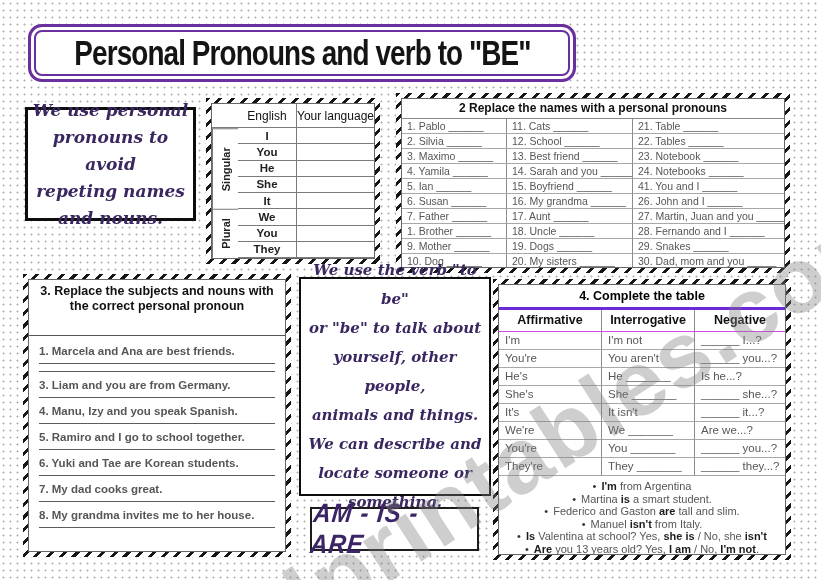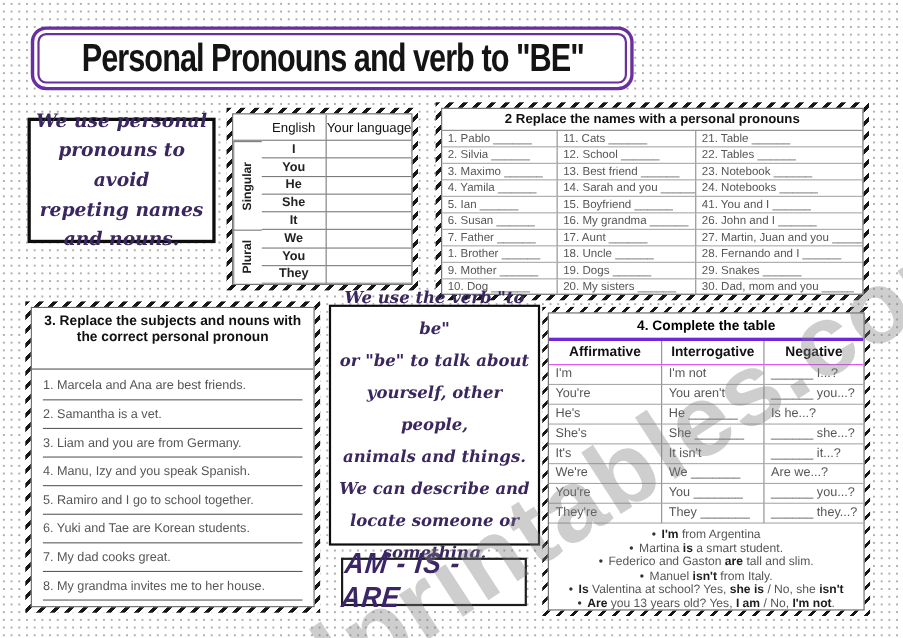--- a/index.html
+++ b/index.html
@@ -52,21 +52,21 @@
   .ex2-hatch{left:396px;top:93px;width:394px;height:180px;}
   .ex2-head{height:19px;line-height:19px;text-align:center;font-weight:bold;font-size:12px;color:#111;border-bottom:1px solid #888;}
   .ex2-grid{display:grid;grid-auto-flow:column;grid-template-rows:repeat(10,15px);grid-template-columns:104px 126px 1fr;}
   .ex2-cell{font-size:10.5px;color:#565656;line-height:15px;padding-left:5px;border-bottom:1px solid #a8a8a8;
     white-space:nowrap;overflow:hidden;box-sizing:border-box;}
   .ex2-cell:nth-child(n+11){border-left:1px solid #8b8b8b;}
 
   
   .ex3-hatch{left:23px;top:274px;width:268px;height:283px;}
   .ex3-head{padding:4px 10px 21px;text-align:center;font-weight:bold;font-size:12.5px;color:#111;border-bottom:1.5px solid #555;line-height:15px;}
-  .ex3-items{padding:9px 10px 0;}
+  .ex3-items{padding:9px 10px 0;font-weight:bold;}
   .ex3-text{font-size:11.5px;color:#565656;margin-bottom:6px;}
   .ex3-line{border-bottom:1.2px solid #5c5c5c;margin-bottom:7px;}
 
   
   .amisare{position:absolute;left:310px;top:507px;width:165px;height:40px;background:#fff;border:2.5px solid #1c1c1c;
     display:flex;align-items:center;justify-content:center;z-index:2;}
   .amisare-text{font-weight:bold;font-style:italic;font-size:24px;color:#3c2566;letter-spacing:1px;transform:skewX(-6deg) scaleY(1.1);}
 
   
   .ex4-hatch{left:493px;top:279px;width:298px;height:281px;}
@@ -169,21 +169,20 @@
       </div>
     </div>
   </div>
 
   <div class="hatch ex3-hatch">
     <div class="panel">
       <div class="ex3-head">3. Replace the subjects and nouns with the correct personal pronoun</div>
       <div class="ex3-items">
         <div class="ex3-text">1. Marcela and Ana are best friends.</div>
         <div class="ex3-line"></div>
-        <div class="ex3-text">2. Samantha is a vet.</div>
         <div class="ex3-line"></div>
         <div class="ex3-text">3. Liam and you are from Germany.</div>
         <div class="ex3-line"></div>
         <div class="ex3-text">4. Manu, Izy and you speak Spanish.</div>
         <div class="ex3-line"></div>
         <div class="ex3-text">5. Ramiro and I go to school together.</div>
         <div class="ex3-line"></div>
         <div class="ex3-text">6. Yuki and Tae are Korean students.</div>
         <div class="ex3-line"></div>
         <div class="ex3-text">7. My dad cooks great.</div>

